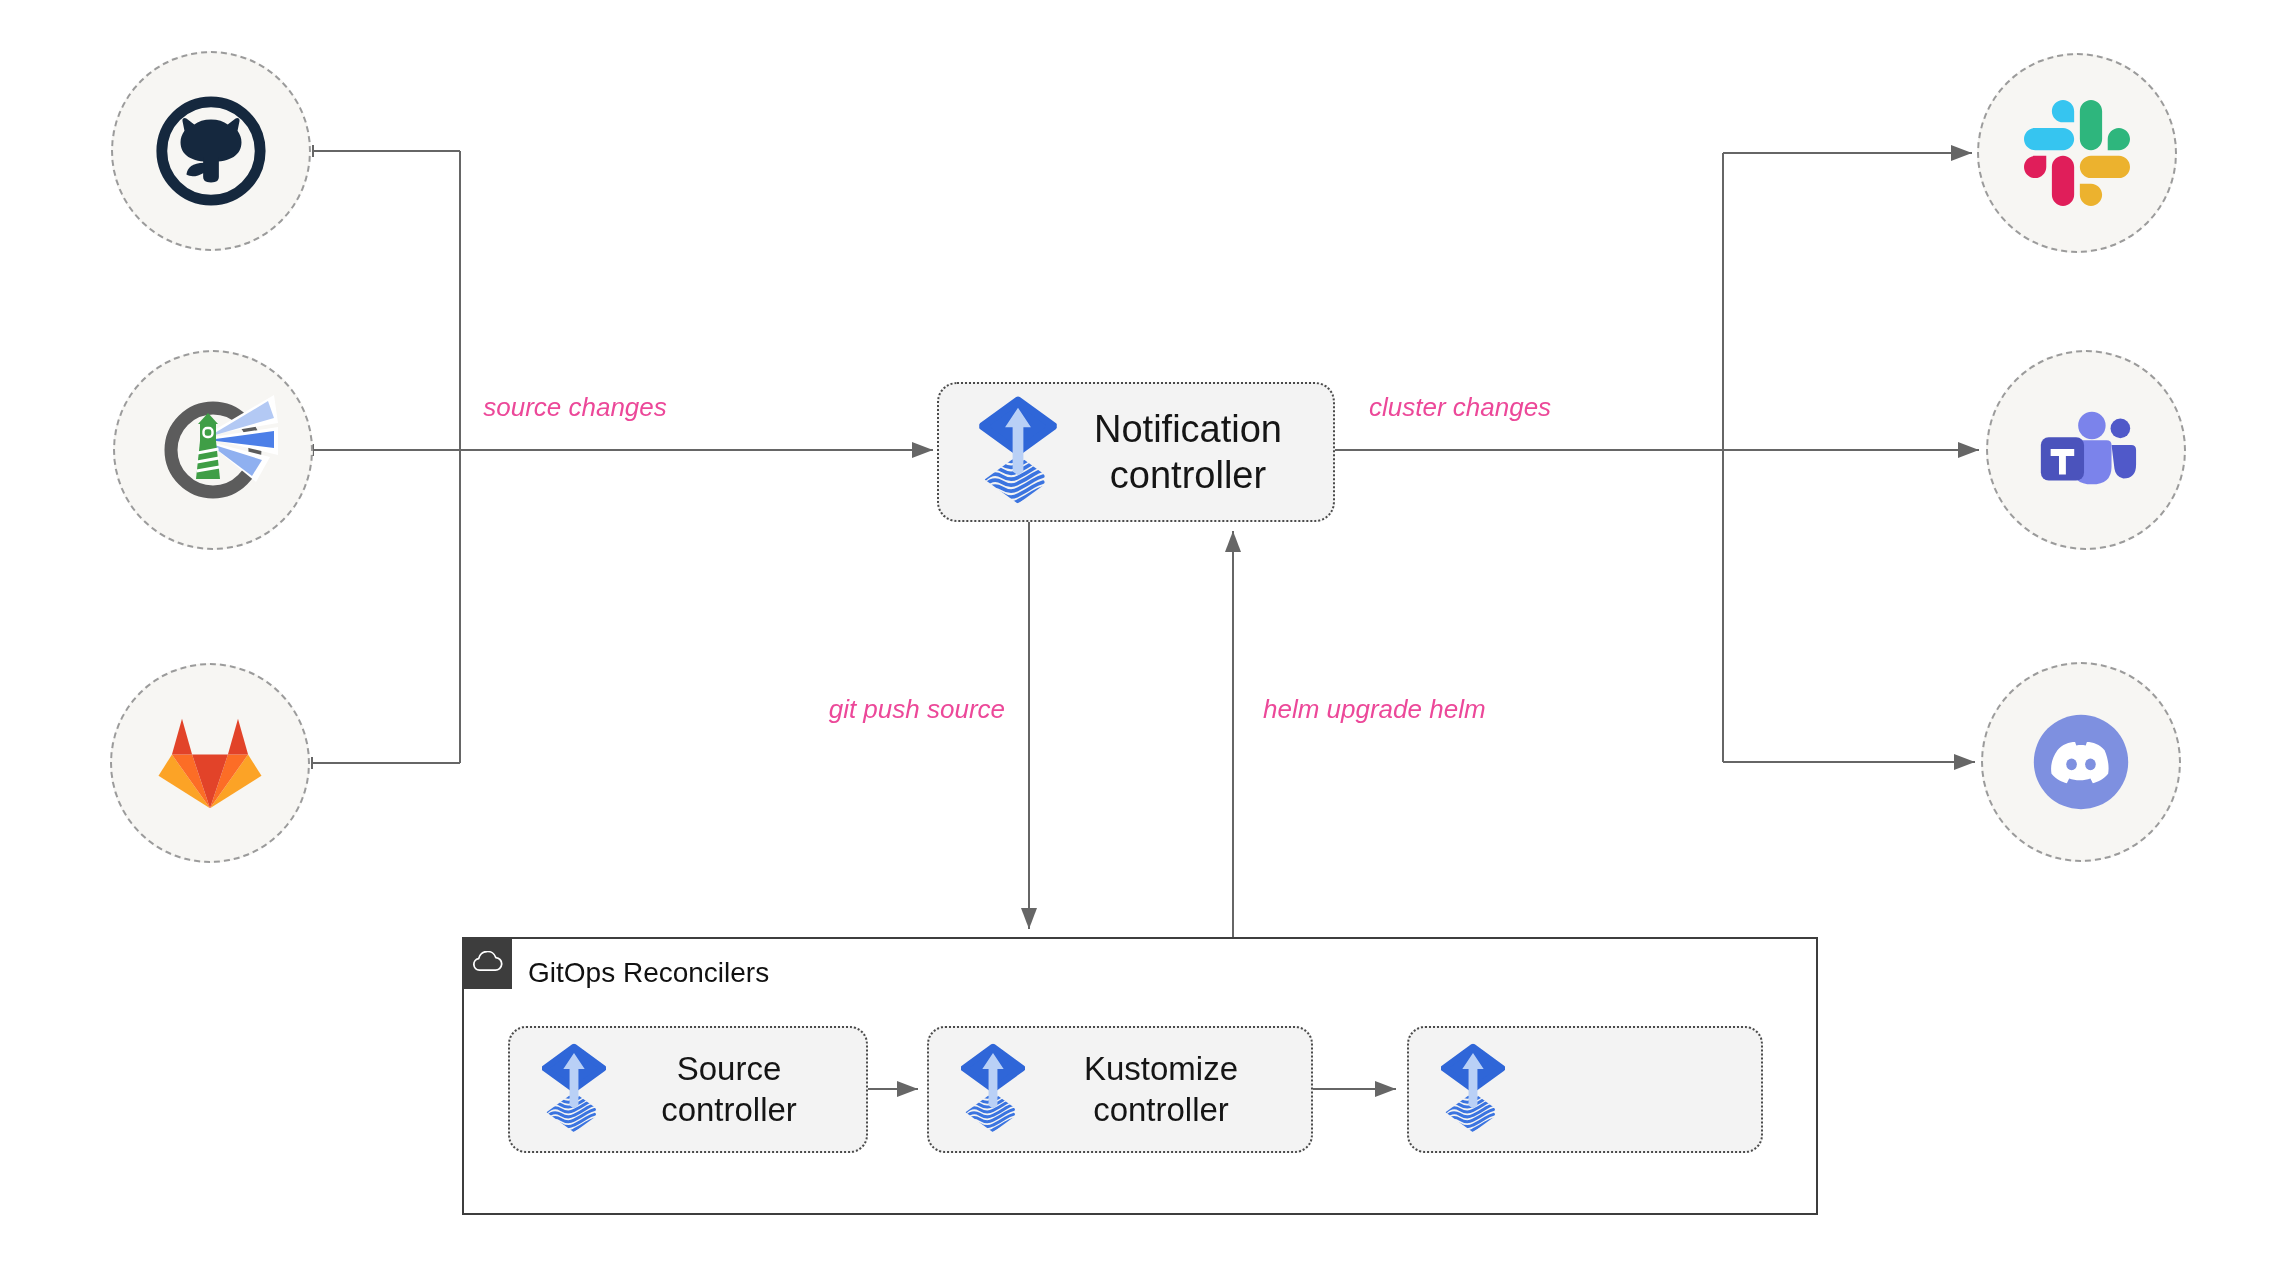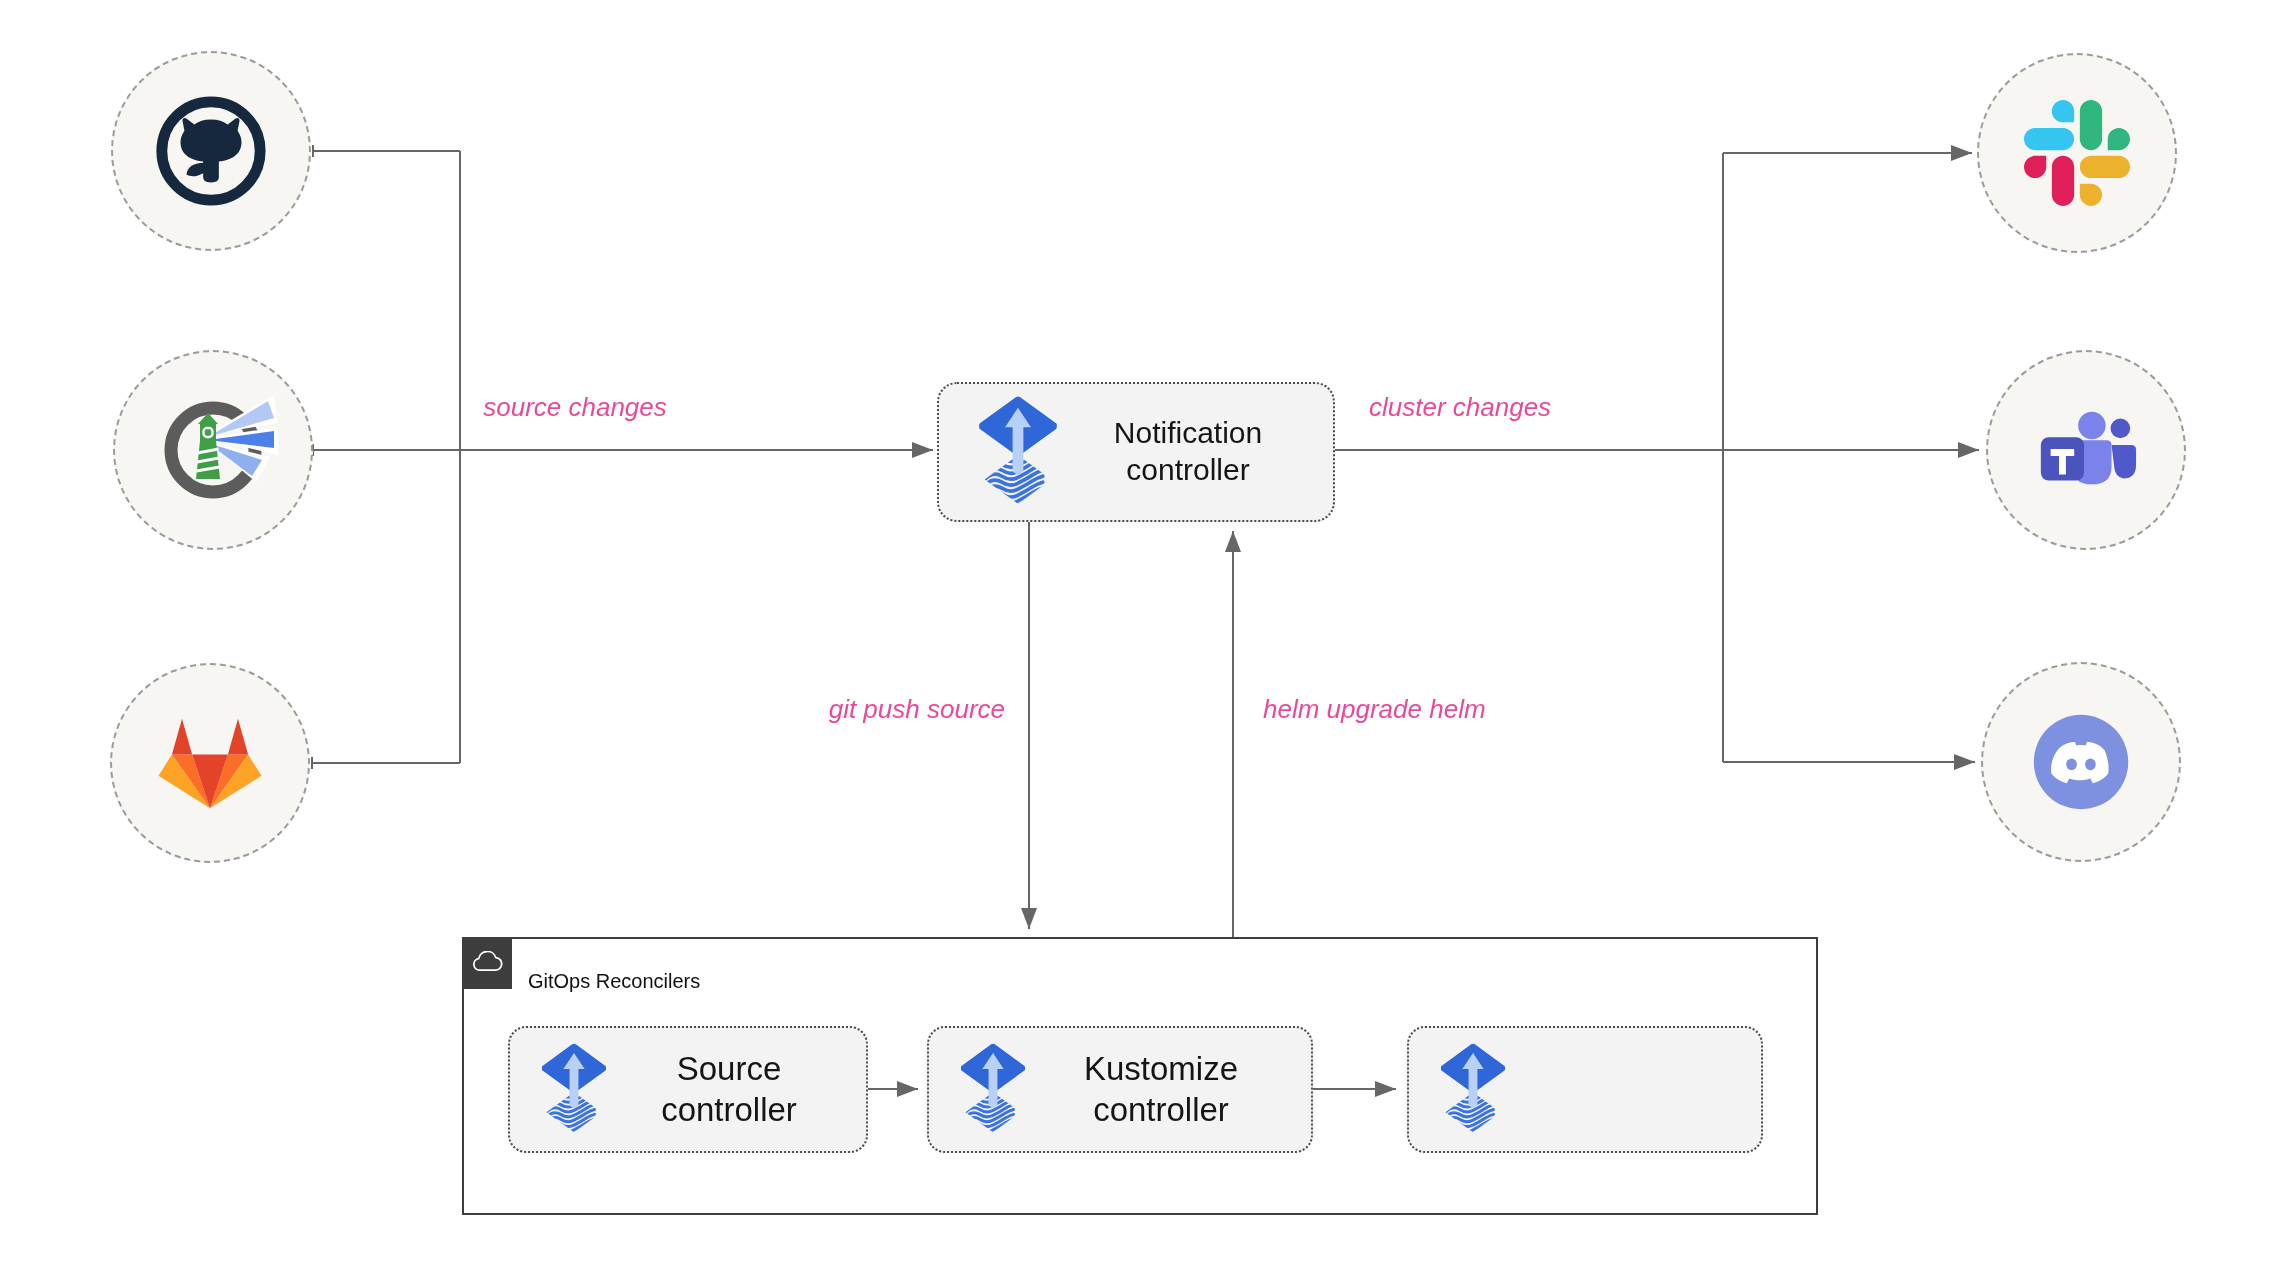--- a/index.html
+++ b/index.html
@@ -27,22 +27,22 @@
   }
   .outer-box{
     position:absolute;left:462px;top:937px;width:1356px;height:278px;
     border:2px solid #3d3d3d;background:transparent;box-sizing:border-box;
   }
   .outer-badge{
     position:absolute;left:-2px;top:-2px;width:50px;height:52px;background:#3d3d3d;
     display:flex;align-items:center;justify-content:center;
   }
   .outer-title{
-    position:absolute;left:64px;top:16px;height:52px;display:flex;align-items:center;
-    color:#111111;font-size:20px;white-space:nowrap;
+    position:absolute;left:64px;top:8px;height:52px;display:flex;align-items:center;
+    color:#111111;font-size:28px;white-space:nowrap;
   }
   .lbl-wrap{display:inline-block;}
 </style>
 </head>
 <body>
 
 <div class="stage">
 
   <svg width="0" height="0" style="position:absolute" aria-hidden="true">
     <defs>
@@ -126,21 +126,21 @@
       <polygon points="16,38 25,6 34,38" fill="#e24329"></polygon>
       <polygon points="66,38 75,6 84,38" fill="#e24329"></polygon>
       <polygon points="34,38 66,38 50,86" fill="#e24329"></polygon>
     </svg>
   </div>
 
   <div class="ctrl-box" style="left:937px;top:382px;width:398px;height:140px;border-radius:20px">
     <svg width="78" height="112" viewBox="0 0 72 104" style="margin-left:40px">
       <use href="#flux-logo"></use>
     </svg>
-    <div class="ctrl-label" style="font-size:30px">
+    <div class="ctrl-label" style="font-size:38px">
       <span class="lbl-wrap" style="width:230px">Notification controller</span>
     </div>
   </div>
 
   <div class="edge-label" style="left:415px;top:392px;width:320px;text-align:center">source changes</div>
   <div class="edge-label" style="left:1369px;top:392px;width:320px;">cluster changes</div>
   <div class="edge-label" style="left:695px;top:694px;width:310px;text-align:right">git push source</div>
   <div class="edge-label" style="left:1263px;top:694px;width:420px;text-align:left">helm upgrade helm</div>
 
   <div class="node-circle" style="left:1977px;top:53px">

